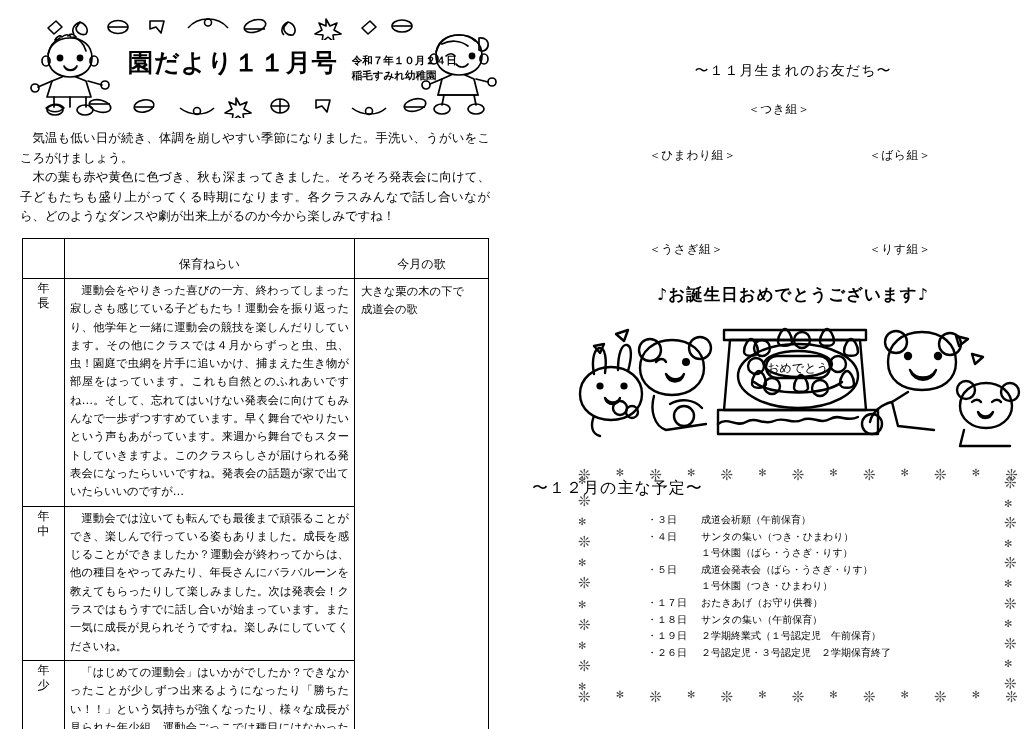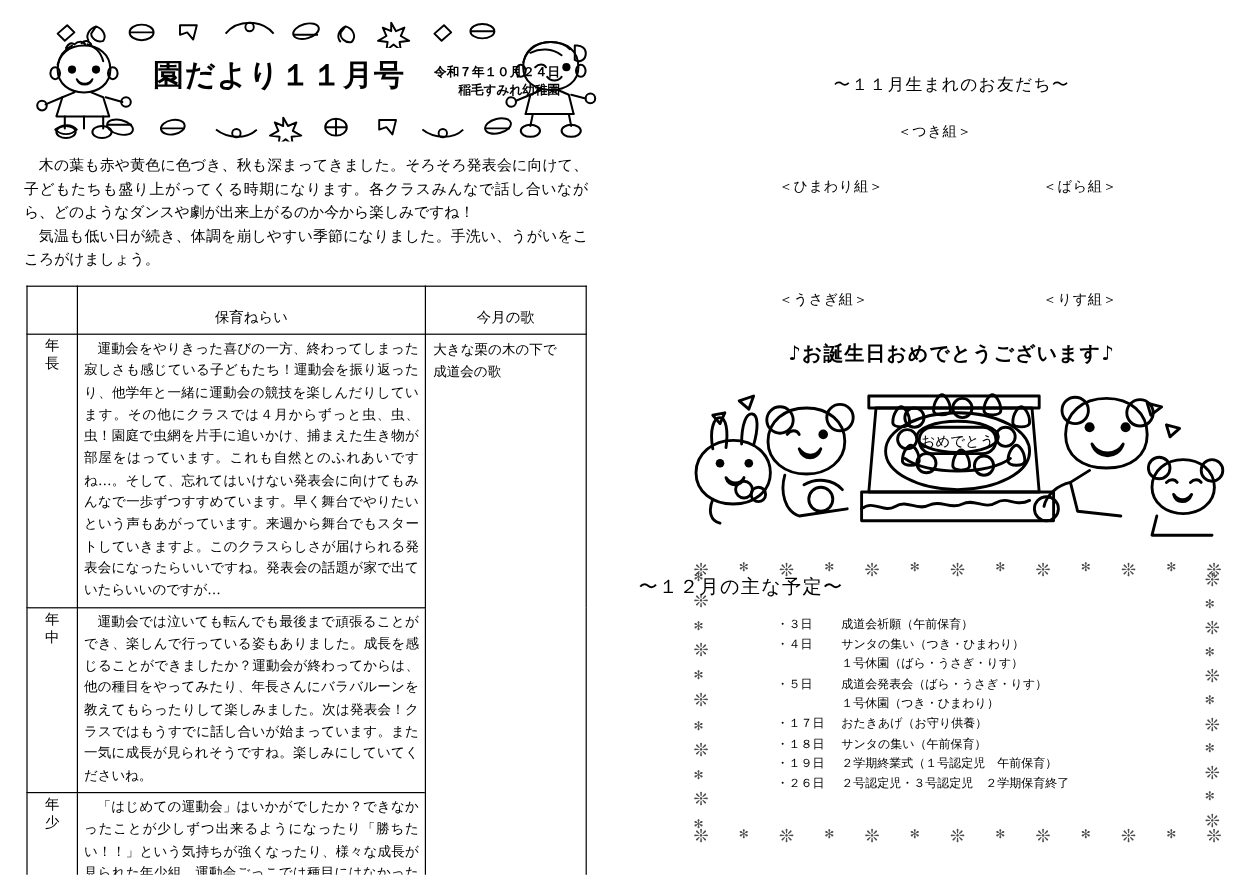--- a/index.html
+++ b/index.html
@@ -29,21 +29,21 @@
     margin: 14px 0 0 18px;
     width: 478px;
   }
   .kid-left  { position: absolute; left: 6px;  top: 16px; }
   .kid-right { position: absolute; left: 398px; top: 12px; }
   .leaf-row-top { position: absolute; left: 22px; top: 0px; }
   .leaf-row-bot { position: absolute; left: 22px; top: 78px; }
 
   .title-block {
     position: absolute; left: 110px; top: 36px;
-    display: flex; align-items: flex-start; gap: 24px; text-align: right;
+    display: flex; align-items: flex-start; gap: 14px;
   }
   .main-title {
     font-family: "DejaVu Serif", serif;
     font-size: 25px; font-weight: bold;
     letter-spacing: 1px;
     white-space: nowrap;
     line-height: 1;
   }
   .issue-meta {
     font-family: "DejaVu Sans", sans-serif;
@@ -291,22 +291,22 @@
       <div class="title-block">
         <div class="main-title">園だより１１月号</div>
         <div class="issue-meta">
           <div>令和７年１０月２４日</div>
           <div>稲毛すみれ幼稚園</div>
         </div>
       </div>
     </div>
 
     <div class="intro">
+      <p>気温も低い日が続き、体調を崩しやすい季節になりました。手洗い、うがいをこころがけましょう。</p>
       <p>木の葉も赤や黄色に色づき、秋も深まってきました。そろそろ発表会に向けて、子どもたちも盛り上がってくる時期になります。各クラスみんなで話し合いながら、どのようなダンスや劇が出来上がるのか今から楽しみですね！</p>
-      <p>気温も低い日が続き、体調を崩しやすい季節になりました。手洗い、うがいをこころがけましょう。</p>
     </div>
 
     <table class="plan-table">
       <colgroup>
         <col class="col-grade">
           <col class="col-aim">
           <col class="col-song">
       </colgroup>
       <thead>
         <tr>

